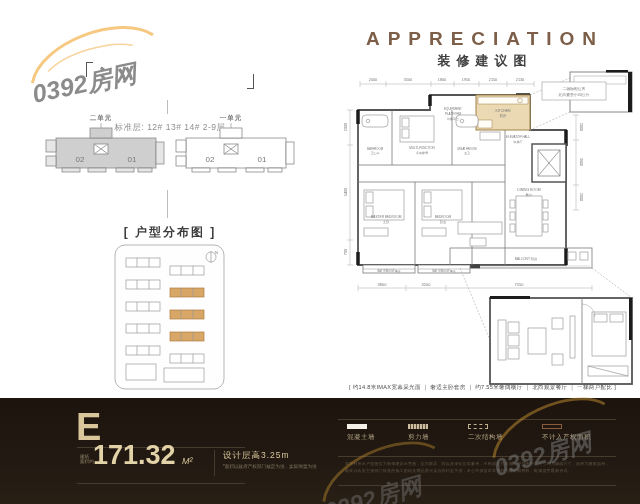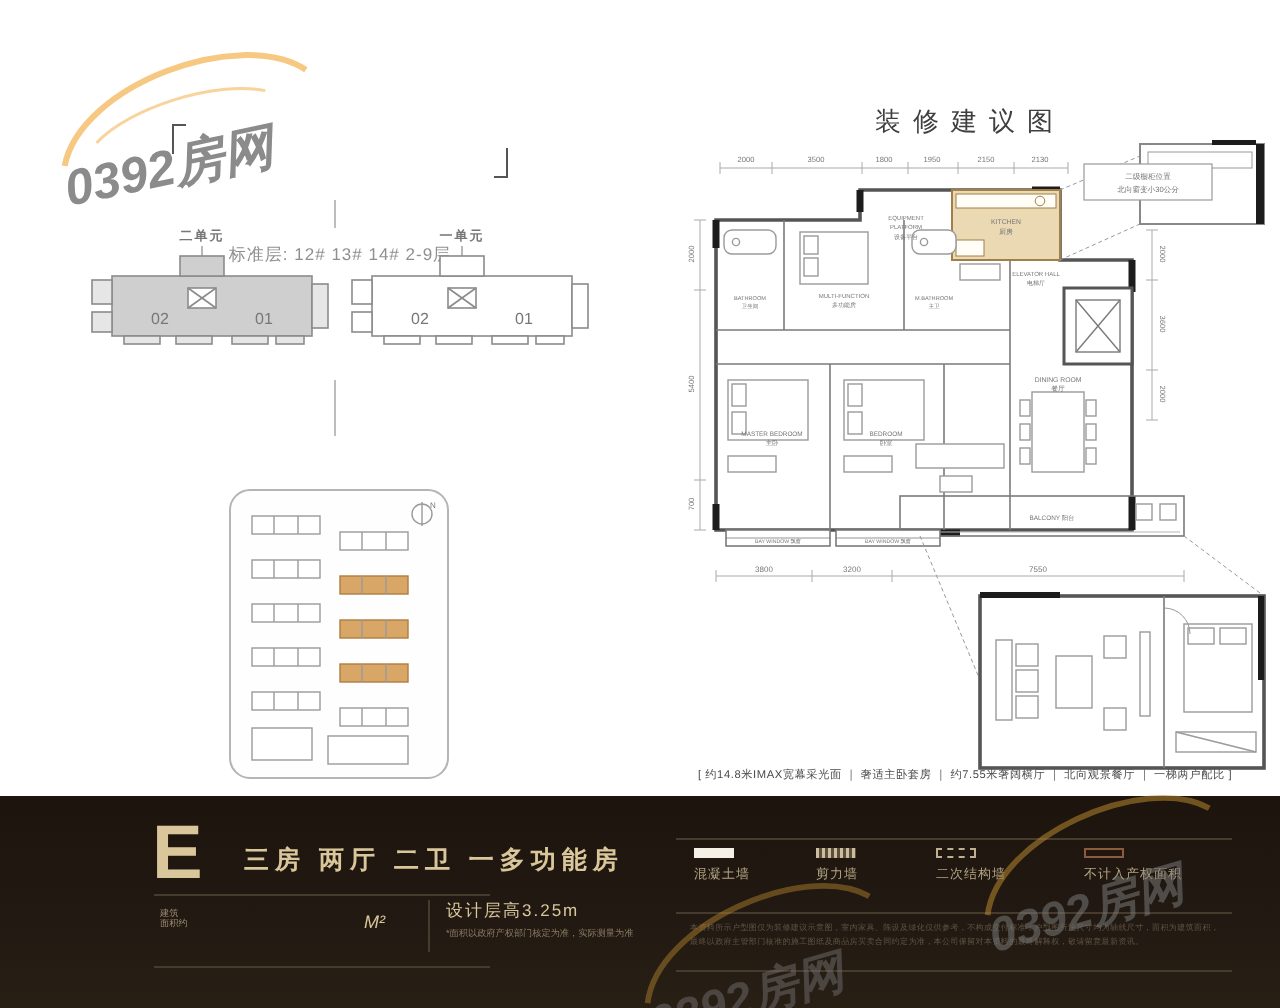--- a/index.html
+++ b/index.html
@@ -11,21 +11,21 @@
   .wm text{font-weight:bold;font-style:italic;}
   
   .lp-title{left:96px;top:64px;width:148px;text-align:center;font-size:16px;font-weight:bold;color:#3c3c3c;letter-spacing:1px;}
   .brk-l{left:86px;top:62px;width:7px;height:15px;border-left:1.6px solid #555;border-top:1.6px solid #555;}
   .brk-r{left:247px;top:74px;width:7px;height:15px;border-right:1.6px solid #555;border-bottom:1.6px solid #555;}
   .lp-sub{left:86px;top:86px;width:168px;text-align:center;font-size:8.5px;color:#8f8f8f;letter-spacing:.5px;margin-top:36px;}
   .vline{width:1px;background:#bdbdbd;}
   .dist-title{left:100px;top:224px;width:140px;text-align:center;font-size:12px;font-weight:bold;color:#3c3c3c;letter-spacing:2px;}
   
   .ap-title{left:330px;top:28px;width:310px;text-align:center;font-size:19px;font-weight:bold;color:#7d5e48;letter-spacing:8px;}
-  .ap-sub{left:330px;top:52px;width:310px;text-align:center;font-size:13px;font-weight:normal;color:#3f3f3f;letter-spacing:6px;}
+  .ap-sub{left:330px;top:52px;width:310px;text-align:center;font-size:13px;font-weight:bold;color:#3f3f3f;letter-spacing:6px;}
   .caption{left:325px;top:384px;width:315px;text-align:center;font-size:5.6px;color:#4a4a4a;letter-spacing:.3px;}
   
   .footer{left:0;top:398px;width:640px;height:106px;background:linear-gradient(180deg,#1c140d 0%,#221a12 60%,#281f15 100%);}
   .f-letter{left:76px;top:10px;font-size:38px;font-weight:bold;color:#d9c69b;line-height:1;}
   .f-desc{left:122px;top:24px;font-size:12.5px;font-weight:bold;color:#d9c69b;letter-spacing:3px;}
   .f-hr{height:1px;background:#473b2d;}
   .f-prefix{left:80px;top:56px;font-size:4.6px;color:#9a8a70;line-height:5.4px;}
   .f-value{left:93px;top:44px;font-size:27px;font-weight:bold;color:#e2d2a8;line-height:1;}
   .f-unit{left:182px;top:58px;font-size:9px;font-style:italic;color:#d9c69b;}
   .f-vr{left:214px;top:52px;width:1px;height:26px;background:#473b2d;}
@@ -93,20 +93,21 @@
         <line x1="200" y1="34" x2="186" y2="44"></line>
       <rect x="154" y="58" width="18" height="4" fill="#ffffff"></rect>
       <rect x="180" y="58" width="18" height="4" fill="#ffffff"></rect>
       <rect x="208" y="58" width="18" height="4" fill="#ffffff"></rect>
       <rect x="230" y="58" width="14" height="4" fill="#ffffff"></rect>
       <text x="172" y="52" font-size="8" fill="#6a6a6a" text-anchor="middle" stroke="none">02</text>
       <text x="224" y="52" font-size="8" fill="#6a6a6a" text-anchor="middle" stroke="none">01</text>
     </g>
   </svg>
 
+  <div class="abs dist-title">[ 户型分布图 ]</div>
   <svg class="abs" style="left:112px;top:242px;" width="115" height="150" viewBox="0 0 115 150">
     <rect x="3" y="3" width="109" height="144" rx="10" fill="#fefefe" stroke="#b5b5b5" stroke-width="1"></rect>
     <g>
       <circle cx="99" cy="15" r="5" fill="none" stroke="#9a9a9a" stroke-width=".7"></circle>
       <line x1="99" y1="9" x2="99" y2="21" stroke="#9a9a9a" stroke-width=".7"></line>
       <text x="103" y="12" font-size="4" fill="#9a9a9a">N</text>
     </g>
     <g fill="#ffffff" stroke="#9a9a9a" stroke-width=".7">
       <rect x="14" y="16" width="34" height="9"></rect>
         <rect x="14" y="38" width="34" height="9"></rect>
@@ -136,20 +137,21 @@
         <line x1="81" y1="46" x2="81" y2="55"></line>
       <line x1="69" y1="68" x2="69" y2="77"></line>
         <line x1="81" y1="68" x2="81" y2="77"></line>
       <line x1="69" y1="90" x2="69" y2="99"></line>
         <line x1="81" y1="90" x2="81" y2="99"></line>
       <line x1="69" y1="112" x2="69" y2="121"></line>
         <line x1="81" y1="112" x2="81" y2="121"></line>
     </g>
   </svg>
 
+  <div class="abs ap-title">APPRECIATION</div>
   <div class="abs ap-sub">装修建议图</div>
 
   <svg class="abs" style="left:330px;top:70px;" width="310" height="330" viewBox="0 0 310 330">
 
     <g stroke="#aaaaaa" stroke-width=".5">
       <line x1="30" y1="14" x2="204" y2="14"></line>
       <line x1="30" y1="11" x2="30" y2="17"></line>
         <line x1="56" y1="11" x2="56" y2="17"></line>
       <line x1="101" y1="11" x2="101" y2="17"></line>
         <line x1="124" y1="11" x2="124" y2="17"></line>
@@ -328,26 +330,26 @@
         <line x1="258" y1="296" x2="298" y2="306"></line>
       </g>
       <path d="M252,234 A13,13 0 0 1 265,247" fill="none" stroke="#9a9a9a" stroke-width=".5"></path>
     </g>
   </svg>
 
   <div class="abs caption">[ 约14.8米IMAX宽幕采光面 ｜ 奢适主卧套房 ｜ 约7.55米奢阔横厅 ｜ 北向观景餐厅 ｜ 一梯两户配比 ]</div>
 
   <div class="abs footer">
     <div class="abs f-letter">E</div>
-    <div class="abs f-desc">三房 两厅 二卫 一多功能房</div>
     <div class="abs f-hr" style="left:77px;top:49px;width:168px;"></div>
     <div class="abs f-prefix">
       <div>建筑</div>
       <div>面积约</div>
     </div>
+    <div class="abs f-value">171.32</div>
     <div class="abs f-unit">M²</div>
     <div class="abs f-vr"></div>
     <div class="abs f-height">设计层高3.25m</div>
     <div class="abs f-subnote">*面积以政府产权部门核定为准，实际测量为准</div>
     <div class="abs f-hr" style="left:77px;top:85px;width:168px;"></div>
 
     <div class="abs f-hr" style="left:338px;top:21px;width:278px;"></div>
     <div class="legend-item" style="left:347px;">
       <div class="sw sw-solid"></div>
       <div class="lab">混凝土墙</div>

